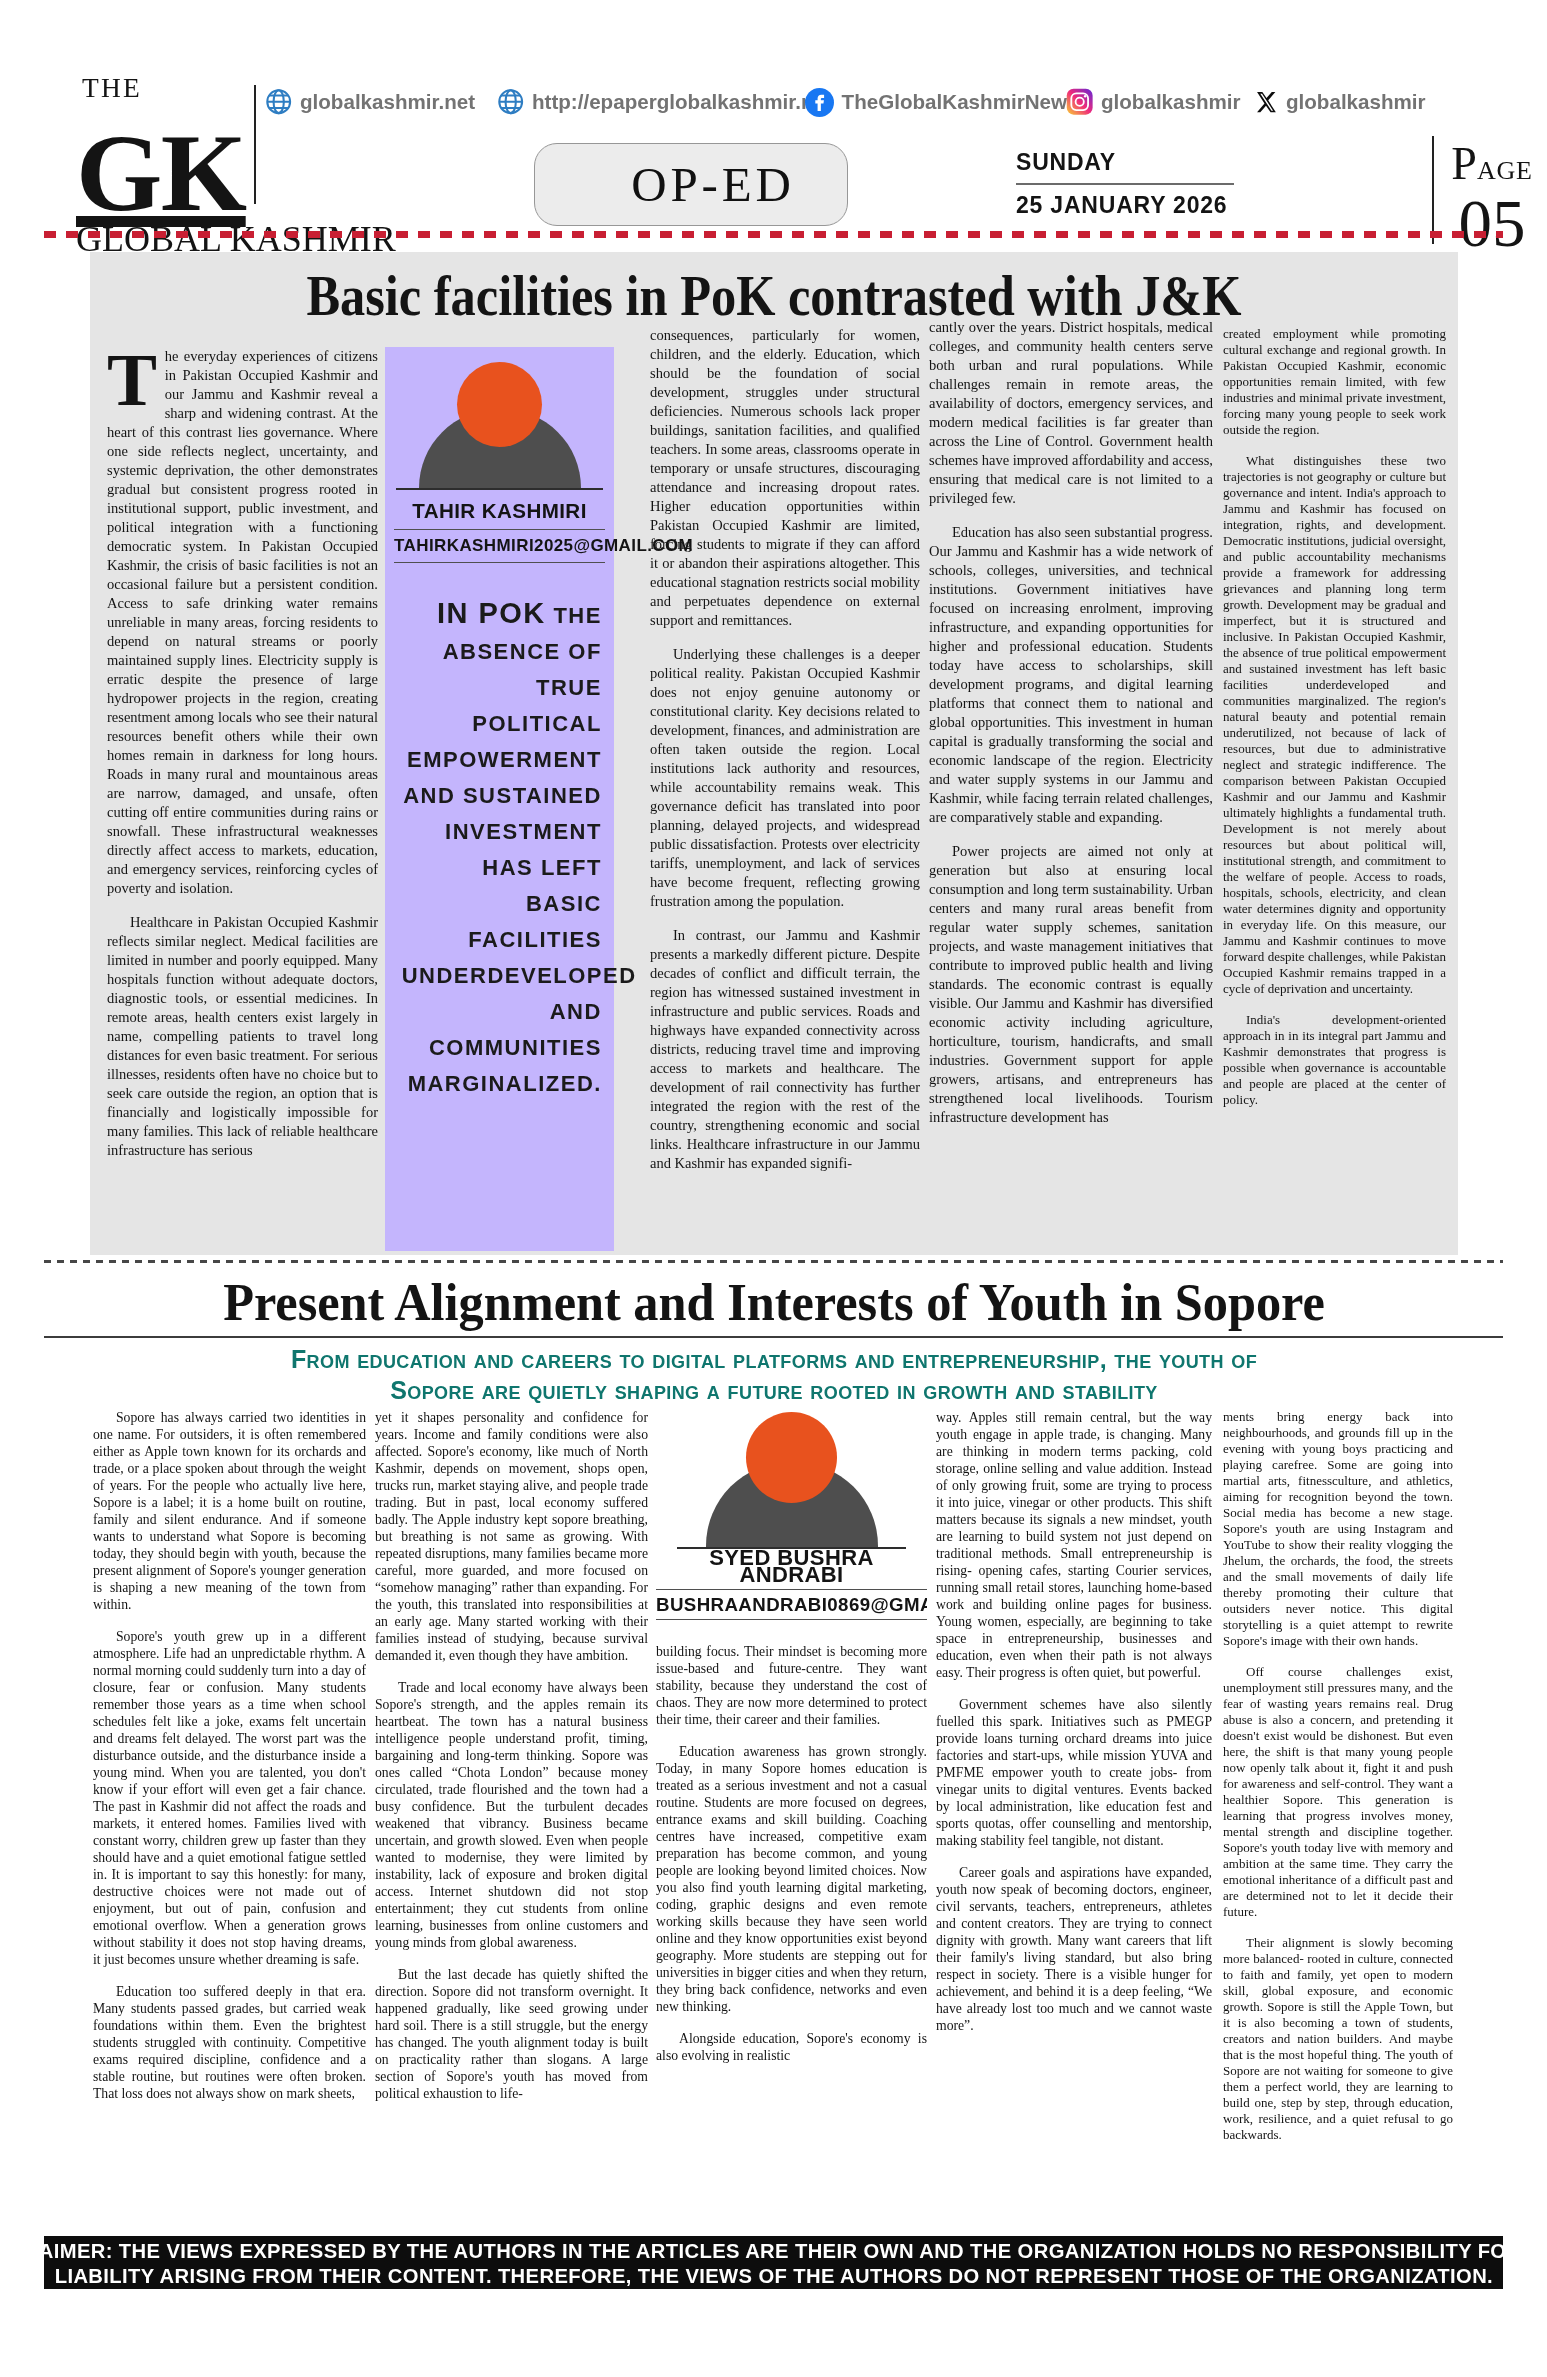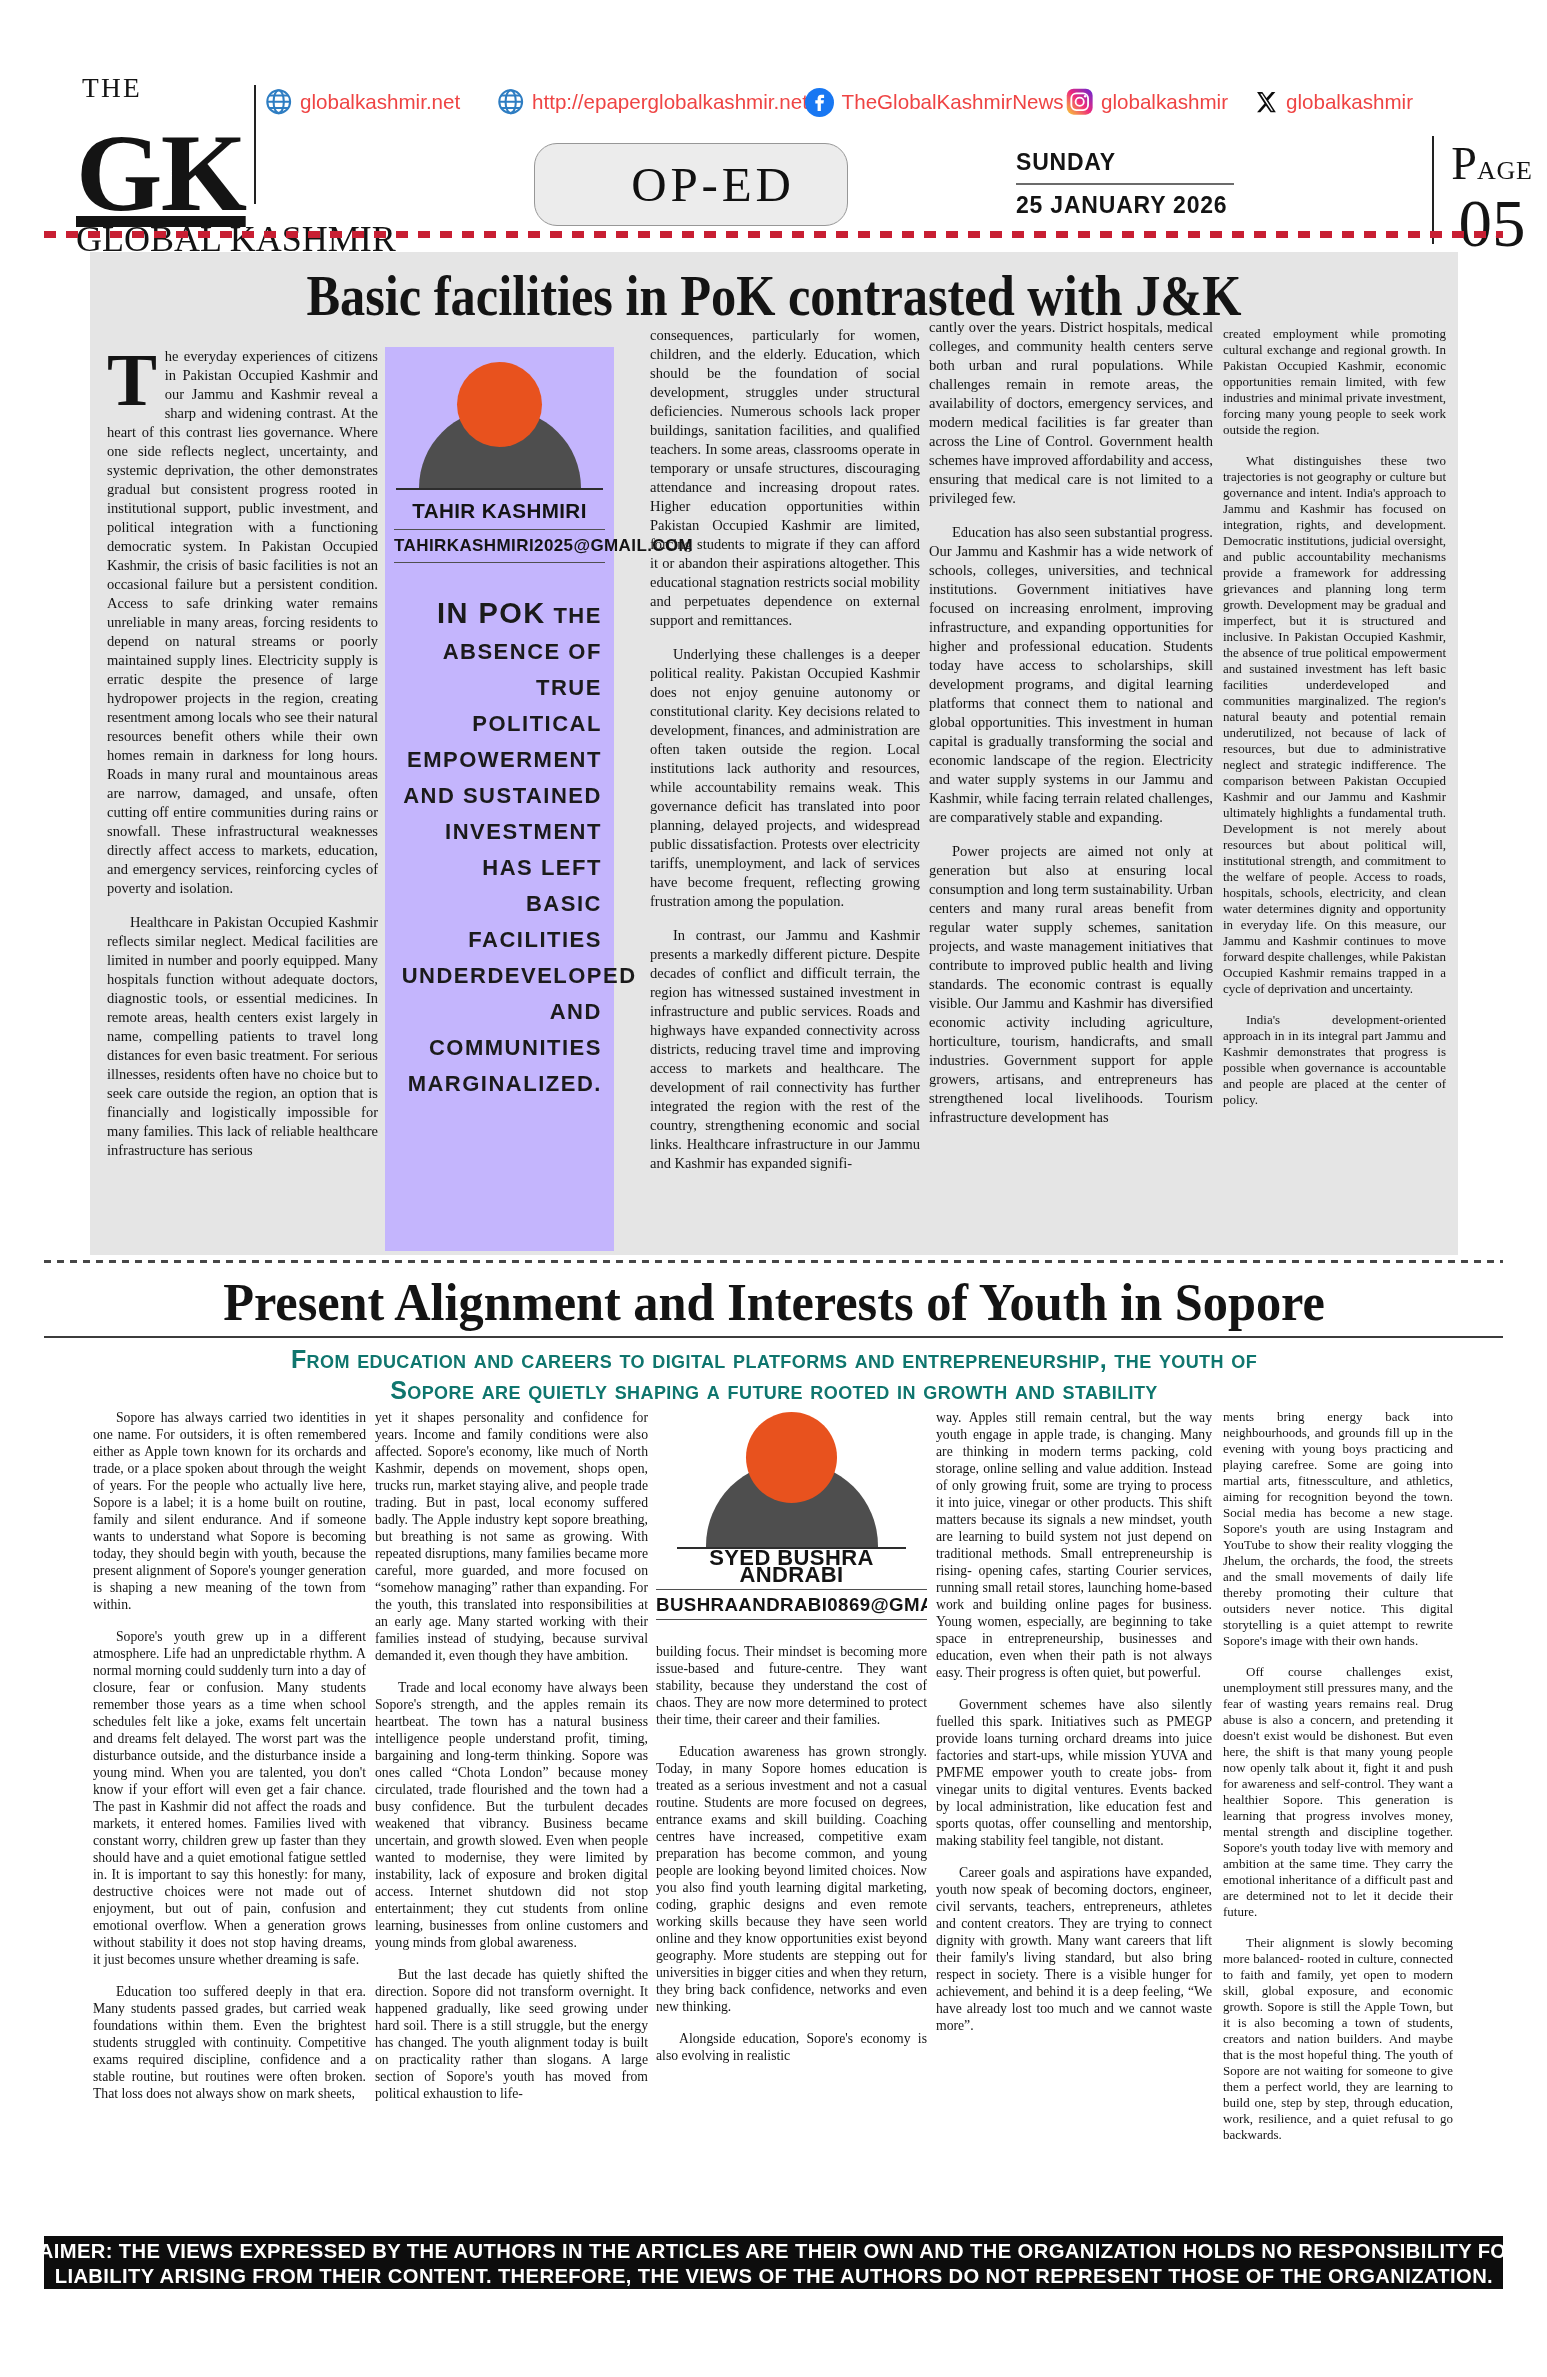--- a/index.html
+++ b/index.html
@@ -6,21 +6,21 @@
   .page{position:relative;width:1548px;height:2377px;background:#ffffff;
         font-family:"Liberation Serif",serif;color:#141414;overflow:hidden;margin:0 auto;}
   .abs{position:absolute;}
 
   
   .kicker{left:82px;top:73px;font-size:27.4px;letter-spacing:2.3px;font-weight:500;}
   .logo{left:76px;top:120px;font-size:111px;line-height:0.95;font-weight:bold;letter-spacing:-1.5px;text-decoration:underline;}
   .mast-name{left:76px;top:218px;font-size:36px;letter-spacing:0;white-space:nowrap;}
   .vdiv{width:1.5px;background:#222;}
   .social{top:85px;height:34px;display:flex;align-items:center;gap:7.6px;}
-  .social .lbl{font-family:"Liberation Sans",sans-serif;font-weight:normal;font-size:20.6px;color:#ef4444;white-space:nowrap;}
+  .social .lbl{font-family:"Liberation Sans",sans-serif;font-weight:bold;font-size:20.6px;color:#737373;white-space:nowrap;}
   .oped-box{left:534px;top:143px;width:268px;height:81px;border:1.5px solid #979797;background:#ececec;
             border-radius:23px;display:flex;align-items:center;justify-content:center;padding-left:44px;}
   .oped-box span{font-size:49px;letter-spacing:3.8px;color:#111;}
   .day{left:1016px;top:149px;font-family:"Liberation Sans",sans-serif;font-weight:bold;font-size:23px;letter-spacing:0.8px;}
   .day-rule{left:1016px;top:183px;width:218px;height:1.5px;background:#6b6b6b;}
   .date{left:1016px;top:192px;font-family:"Liberation Sans",sans-serif;font-weight:bold;font-size:23px;letter-spacing:0.8px;white-space:nowrap;}
   .page-block{left:1443px;top:137px;width:98px;text-align:center;}
   .p-big{font-size:46px;}
   .p-small{font-size:26px;letter-spacing:0.8px;}
   .page-num{font-size:67px;line-height:0.95;margin-top:1.5px;}

